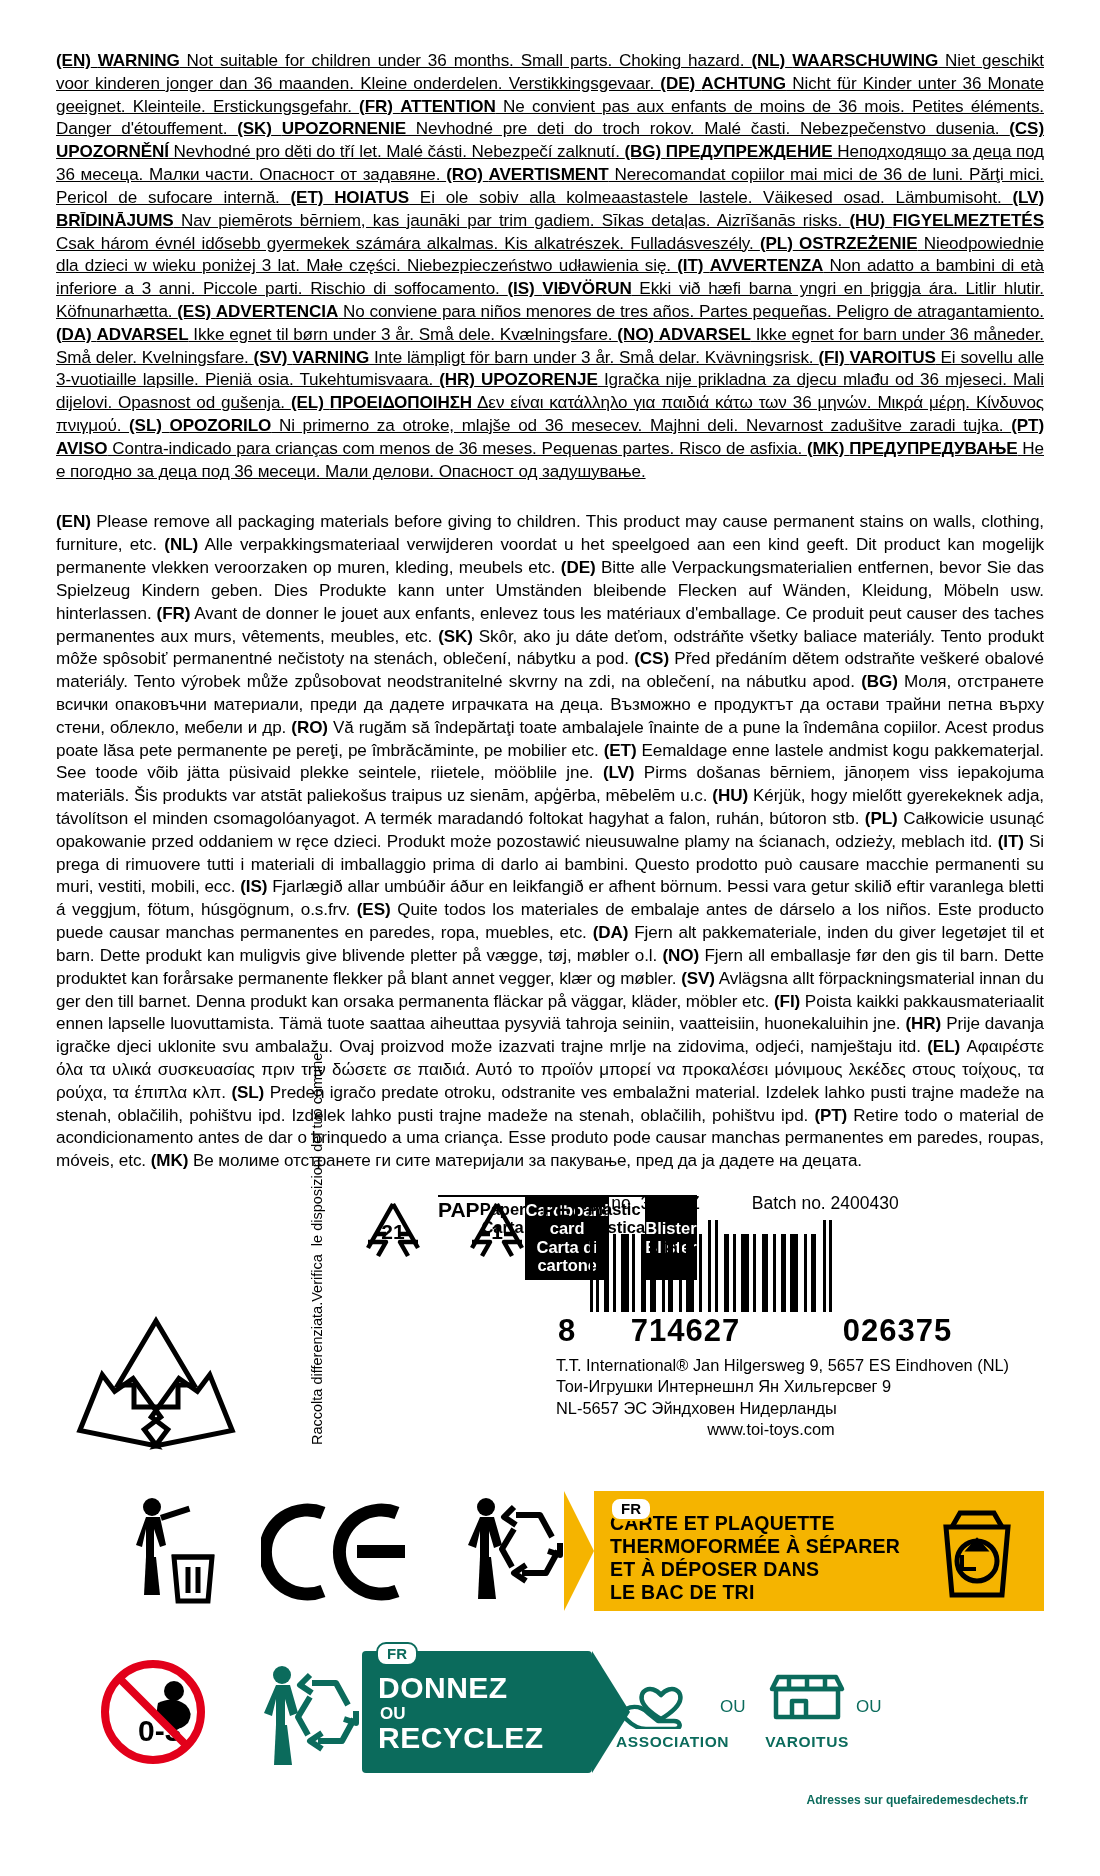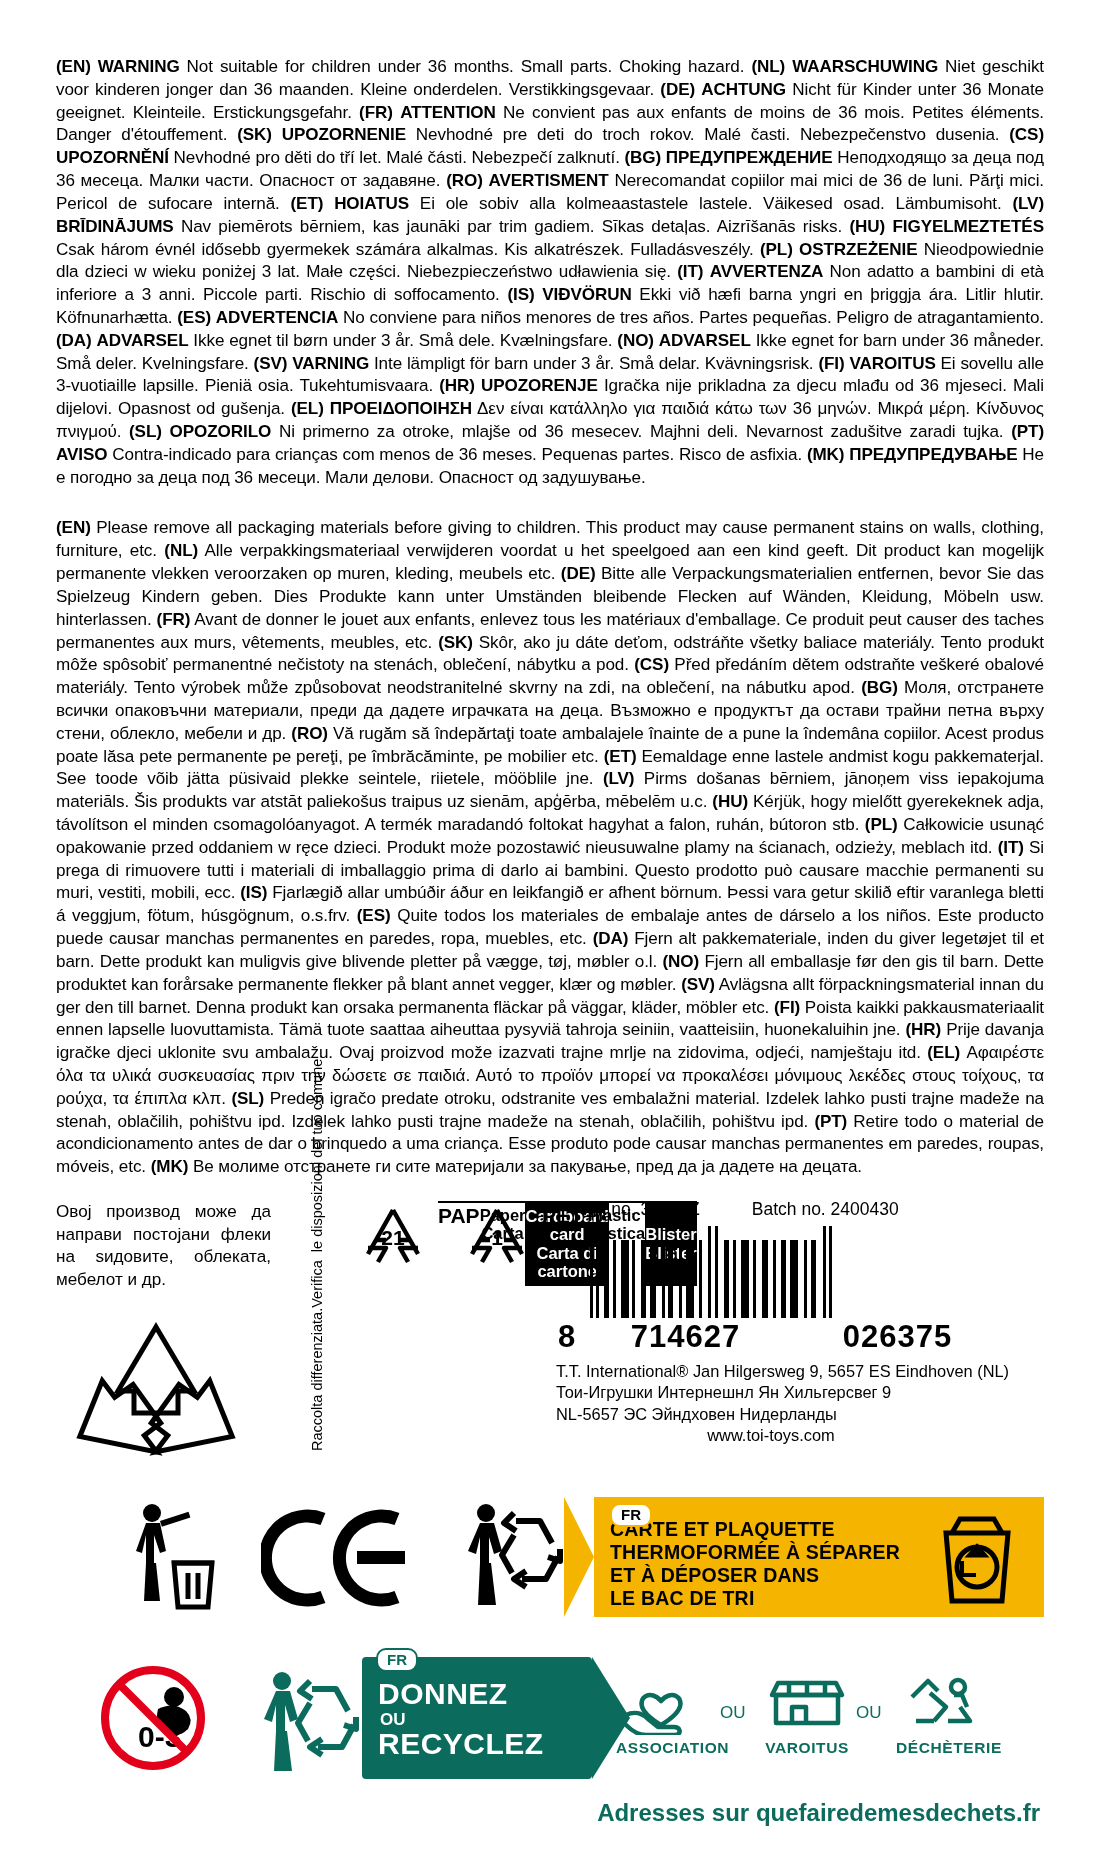--- a/index.html
+++ b/index.html
@@ -16,21 +16,21 @@
     padding: 48px 56px 0 56px;
   }
   .block {
     text-align: justify;
     font-size: 17.1px;
     line-height: 1.335;
     letter-spacing: -0.1px;
     hyphens: none;
   }
   .block b { font-weight: bold; }
-  #warning-block { margin-top: 8px; }
+  #warning-block { margin-top: 2px; text-decoration: underline; }
   #packaging-block { margin-top: 28px; }
 
   
   .lower {
     position: relative;
     margin-top: 18px;
     width: 988px;
     height: 700px;
   }
 
@@ -260,39 +260,38 @@
   }
   .ou {
     position: absolute;
     top: 54px;
     color: #0b6b5c;
     font-size: 17px;
     font-weight: normal;
   }
   .adresses {
     position: absolute;
-    right: 4px; top: 150px;
+    right: 16px; top: 150px;
     color: #0b6b5c;
     font-weight: bold;
-    font-size: 24px;
+    font-size: 12px;
   }
   svg { display: block; }
 </style>
 </head>
 <body>
 
 <div class="page">
 
   <div class="block" id="warning-block"><b>(EN)</b> <b>WARNING</b> Not suitable for children under 36 months. Small parts. Choking hazard. <b>(NL)</b> <b>WAARSCHUWING</b> Niet geschikt voor kinderen jonger dan 36 maanden. Kleine onderdelen. Verstikkingsgevaar. <b>(DE)</b> <b>ACHTUNG</b> Nicht für Kinder unter 36 Monate geeignet. Kleinteile. Erstickungsgefahr. <b>(FR)</b> <b>ATTENTION</b> Ne convient pas aux enfants de moins de 36 mois. Petites éléments. Danger d'étouffement. <b>(SK)</b> <b>UPOZORNENIE</b> Nevhodné pre deti do troch rokov. Malé časti. Nebezpečenstvo dusenia. <b>(CS)</b> <b>UPOZORNĚNÍ</b> Nevhodné pro děti do tří let. Malé části. Nebezpečí zalknutí. <b>(BG)</b> <b>ПРЕДУПРЕЖДЕНИЕ</b> Неподходящо за деца под 36 месеца. Малки части. Опасност от задавяне. <b>(RO)</b> <b>AVERTISMENT</b> Nerecomandat copiilor mai mici de 36 de luni. Părţi mici. Pericol de sufocare internă. <b>(ET)</b> <b>HOIATUS</b> Ei ole sobiv alla kolmeaastastele lastele. Väikesed osad. Lämbumisoht. <b>(LV)</b> <b>BRĪDINĀJUMS</b> Nav piemērots bērniem, kas jaunāki par trim gadiem. Sīkas detaļas. Aizrīšanās risks. <b>(HU)</b> <b>FIGYELMEZTETÉS</b> Csak három évnél idősebb gyermekek számára alkalmas. Kis alkatrészek. Fulladásveszély. <b>(PL)</b> <b>OSTRZEŻENIE</b> Nieodpowiednie dla dzieci w wieku poniżej 3 lat. Małe części. Niebezpieczeństwo udławienia się. <b>(IT)</b> <b>AVVERTENZA</b> Non adatto a bambini di età inferiore a 3 anni. Piccole parti. Rischio di soffocamento. <b>(IS)</b> <b>VIÐVÖRUN</b> Ekki við hæfi barna yngri en þriggja ára. Litlir hlutir. Köfnunarhætta. <b>(ES)</b> <b>ADVERTENCIA</b> No conviene para niños menores de tres años. Partes pequeñas. Peligro de atragantamiento. <b>(DA)</b> <b>ADVARSEL</b> Ikke egnet til børn under 3 år. Små dele. Kvælningsfare. <b>(NO)</b> <b>ADVARSEL</b> Ikke egnet for barn under 36 måneder. Små deler. Kvelningsfare. <b>(SV)</b> <b>VARNING</b> Inte lämpligt för barn under 3 år. Små delar. Kvävningsrisk. <b>(FI)</b> <b>VAROITUS</b> Ei sovellu alle 3-vuotiaille lapsille. Pieniä osia. Tukehtumisvaara. <b>(HR)</b> <b>UPOZORENJE</b> Igračka nije prikladna za djecu mlađu od 36 mjeseci. Mali dijelovi. Opasnost od gušenja. <b>(EL)</b> <b>ΠΡΟΕΙΔΟΠΟΙΗΣΗ</b> Δεν είναι κατάλληλο για παιδιά κάτω των 36 μηνών. Μικρά μέρη. Κίνδυνος πνιγμού. <b>(SL)</b> <b>OPOZORILO</b> Ni primerno za otroke, mlajše od 36 mesecev. Majhni deli. Nevarnost zadušitve zaradi tujka. <b>(PT)</b> <b>AVISO</b> Contra-indicado para crianças com menos de 36 meses. Pequenas partes. Risco de asfixia. <b>(MK)</b> <b>ПРЕДУПРЕДУВАЊЕ</b> Не е погодно за деца под 36 месеци. Мали делови. Опасност од задушување.</div>
 
   <div class="block" id="packaging-block"><b>(EN)</b> Please remove all packaging materials before giving to children. This product may cause permanent stains on walls, clothing, furniture, etc. <b>(NL)</b> Alle verpakkingsmateriaal verwijderen voordat u het speelgoed aan een kind geeft. Dit product kan mogelijk permanente vlekken veroorzaken op muren, kleding, meubels etc. <b>(DE)</b> Bitte alle Verpackungsmaterialien entfernen, bevor Sie das Spielzeug Kindern geben. Dies Produkte kann unter Umständen bleibende Flecken auf Wänden, Kleidung, Möbeln usw. hinterlassen. <b>(FR)</b> Avant de donner le jouet aux enfants, enlevez tous les matériaux d'emballage. Ce produit peut causer des taches permanentes aux murs, vêtements, meubles, etc. <b>(SK)</b> Skôr, ako ju dáte deťom, odstráňte všetky baliace materiály. Tento produkt môže spôsobiť permanentné nečistoty na stenách, oblečení, nábytku a pod. <b>(CS)</b> Před předáním dětem odstraňte veškeré obalové materiály. Tento výrobek může způsobovat neodstranitelné skvrny na zdi, na oblečení, na nábutku apod. <b>(BG)</b> Моля, отстранете всички опаковъчни материали, преди да дадете играчката на деца. Възможно е продуктът да остави трайни петна върху стени, облекло, мебели и др. <b>(RO)</b> Vă rugăm să îndepărtaţi toate ambalajele înainte de a pune la îndemâna copiilor. Acest produs poate lăsa pete permanente pe pereţi, pe îmbrăcăminte, pe mobilier etc. <b>(ET)</b> Eemaldage enne lastele andmist kogu pakkematerjal. See toode võib jätta püsivaid plekke seintele, riietele, mööblile jne. <b>(LV)</b> Pirms došanas bērniem, jānoņem viss iepakojuma materiāls. Šis produkts var atstāt paliekošus traipus uz sienām, apģērba, mēbelēm u.c. <b>(HU)</b> Kérjük, hogy mielőtt gyerekeknek adja, távolítson el minden csomagolóanyagot. A termék maradandó foltokat hagyhat a falon, ruhán, bútoron stb. <b>(PL)</b> Całkowicie usunąć opakowanie przed oddaniem w ręce dzieci. Produkt może pozostawić nieusuwalne plamy na ścianach, odzieży, meblach itd. <b>(IT)</b> Si prega di rimuovere tutti i materiali di imballaggio prima di darlo ai bambini. Questo prodotto può causare macchie permanenti su muri, vestiti, mobili, ecc. <b>(IS)</b> Fjarlægið allar umbúðir áður en leikfangið er afhent börnum. Þessi vara getur skilið eftir varanlega bletti á veggjum, fötum, húsgögnum, o.s.frv. <b>(ES)</b> Quite todos los materiales de embalaje antes de dárselo a los niños. Este producto puede causar manchas permanentes en paredes, ropa, muebles, etc. <b>(DA)</b> Fjern alt pakkemateriale, inden du giver legetøjet til et barn. Dette produkt kan muligvis give blivende pletter på vægge, tøj, møbler o.l. <b>(NO)</b> Fjern all emballasje før den gis til barn. Dette produktet kan forårsake permanente flekker på blant annet vegger, klær og møbler. <b>(SV)</b> Avlägsna allt förpackningsmaterial innan du ger den till barnet. Denna produkt kan orsaka permanenta fläckar på väggar, kläder, möbler etc. <b>(FI)</b> Poista kaikki pakkausmateriaalit ennen lapselle luovuttamista. Tämä tuote saattaa aiheuttaa pysyviä tahroja seiniin, vaatteisiin, huonekaluihin jne. <b>(HR)</b> Prije davanja igračke djeci uklonite svu ambalažu. Ovaj proizvod može izazvati trajne mrlje na zidovima, odjeći, namještaju itd. <b>(EL)</b> Αφαιρέστε όλα τα υλικά συσκευασίας πριν την δώσετε σε παιδιά. Αυτό το προϊόν μπορεί να προκαλέσει μόνιμους λεκέδες στους τοίχους, τα ρούχα, τα έπιπλα κλπ. <b>(SL)</b> Preden igračo predate otroku, odstranite ves embalažni material. Izdelek lahko pusti trajne madeže na stenah, oblačilih, pohištvu ipd. Izdelek lahko pusti trajne madeže na stenah, oblačilih, pohištvu ipd. <b>(PT)</b> Retire todo o material de acondicionamento antes de dar o brinquedo a uma criança. Esse produto pode causar manchas permanentes em paredes, roupas, móveis, etc. <b>(MK)</b> Ве молиме отстранете ги сите материјали за пакување, пред да ја дадете на децата.</div>
 
   <div class="lower">
 
-    <div class="mk-tail">Овој производ може да направи постојани флеки на ѕидовите, облеката, мебелот и др.</div>
 
     <div class="recycle-mark">
       <svg viewBox="0 0 180 150" width="180" height="150">
         <g fill="none" stroke="#000" stroke-width="5">
           <path d="M90 10 L128 74 L112 74 L112 96 L68 96 L68 74 L52 74 Z" stroke-width="5"></path>
         </g>
         <g fill="none" stroke="#000" stroke-width="5">
           <path d="M30 100 L60 48 L70 66 L90 56 L112 98 L94 108 L104 126 Z" transform="translate(-18,14) rotate(-8 70 90)"></path>
         </g>
         <g fill="none" stroke="#000" stroke-width="5">
@@ -542,31 +541,18 @@
             <line x1="27" y1="12" x2="27" y2="24"></line>
             <line x1="45" y1="12" x2="45" y2="24"></line>
             <line x1="63" y1="12" x2="63" y2="24"></line>
             <path d="M30 52 v-16 h14 v16"></path>
           </g>
         </svg>
         <div class="lbl">VAROITUS</div>
       </div>
       <div class="ou" style="left:800px">OU</div>
 
-      <div class="dest" style="left:840px">
-        <svg viewBox="0 0 90 64" width="90" height="64">
-          <g fill="none" stroke="#0b6b5c" stroke-width="4.5" stroke-linejoin="round">
-            <path d="M16 26 l16 -16 l10 10"></path>
-            <path d="M52 50 h22 l-10 -14"></path>
-            <path d="M20 50 h18"></path>
-            <path d="M34 22 l16 14 l-12 14"></path>
-            <circle cx="62" cy="16" r="7"></circle>
-            <path d="M58 24 l8 0 l5 12"></path>
-          </g>
-        </svg>
-        <div class="lbl">DÉCHÈTERIE</div>
-      </div>
 
       <div class="adresses">Adresses sur quefairedemesdechets.fr</div>
     </div>
 
   </div>
 </div>
 
 </body></html>

